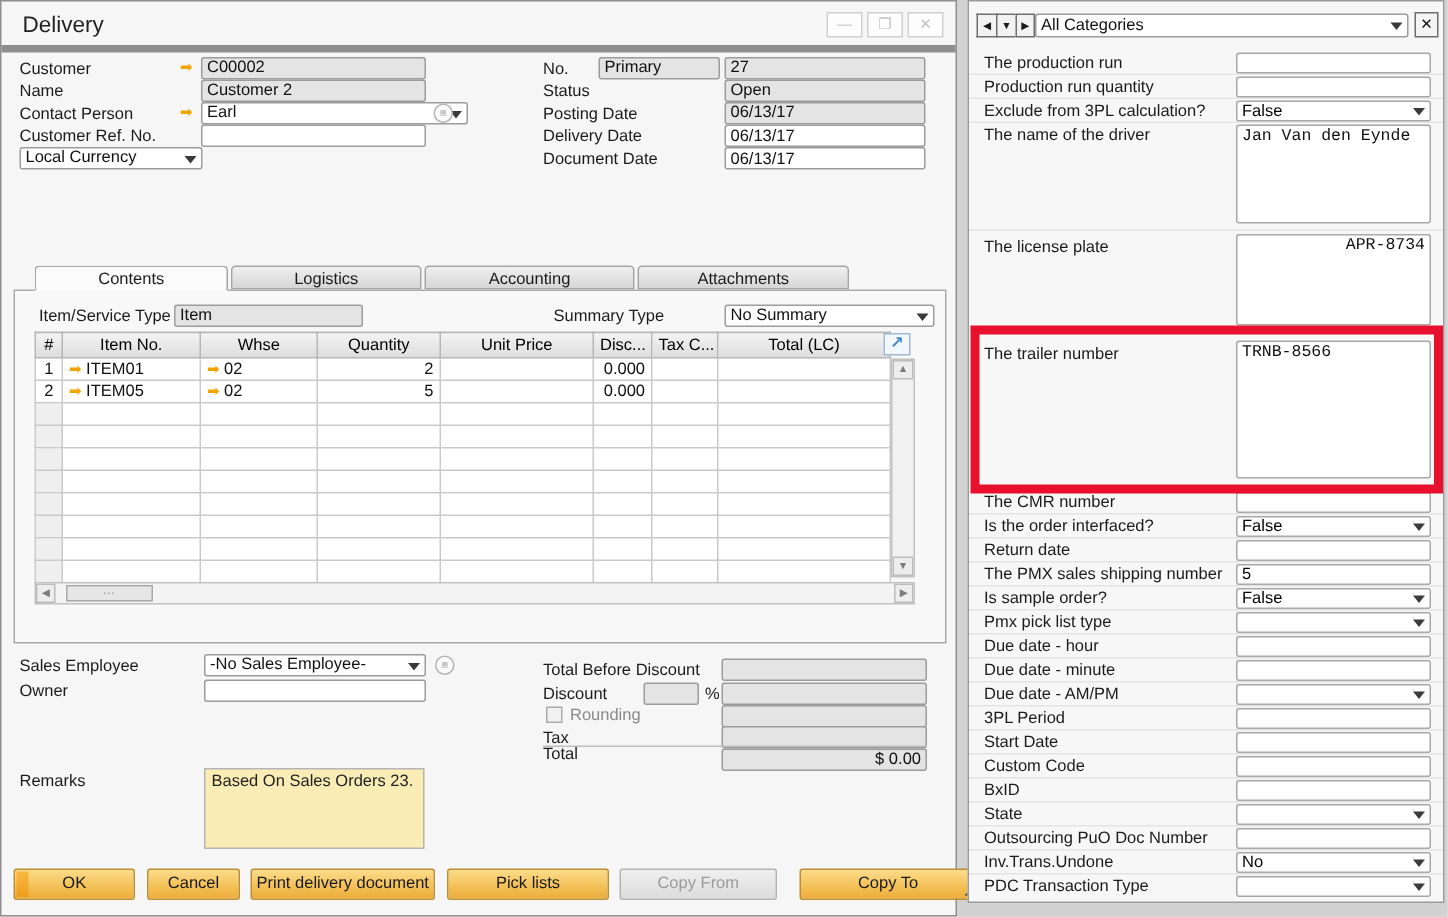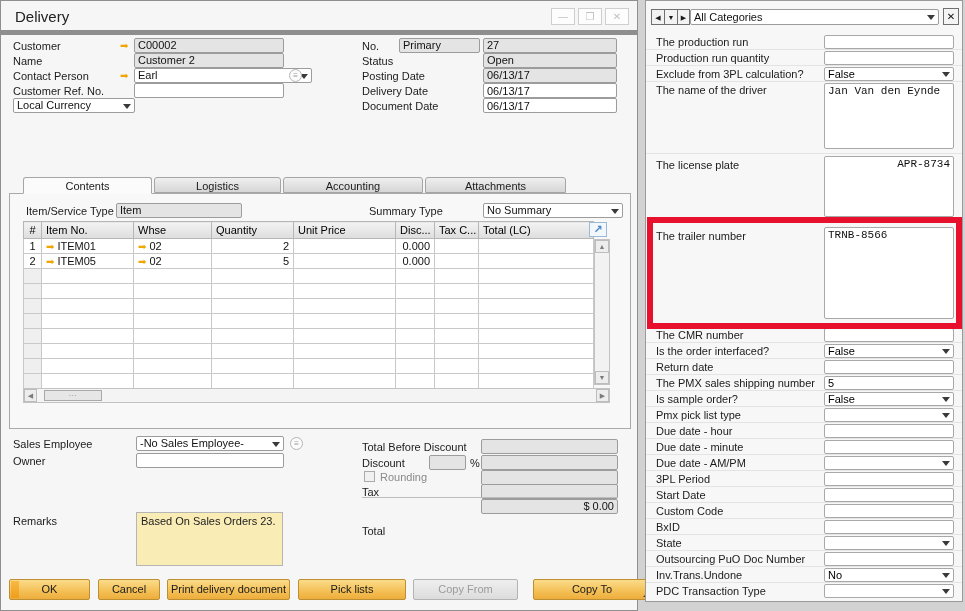--- a/index.html
+++ b/index.html
@@ -28,21 +28,21 @@
   .wbtn { width:24px; height:17px; border:1px solid #cfcfcf; background:#fdfdfd; color:#c2c2c2;
           font-size:10px; text-align:center; line-height:15px; }
   .tab { position:absolute; top:176px; height:16px; font-size:11px; text-align:center; line-height:16px;
          border:1px solid #a5a5a5; border-radius:3px 3px 0 0;
          background:linear-gradient(#efefef,#d6d6d6); color:#1b1b1b; }
   .tab.active { height:17px; background:#fbfbfb; border-bottom:1px solid #fbfbfb; z-index:3; }
   .groupbox { position:absolute; left:8px; top:192px; width:622px; height:236px;
               border:1px solid #a9a9a9; background:#f8f8f8; }
   table.grid { position:absolute; left:22px; top:220px; width:570px; border-collapse:collapse;
                table-layout:fixed; font-size:11px; background:#fff; }
-  table.grid th { height:17px; font-weight:normal; text-align:left; padding:0 4px;
+  table.grid th { height:17px; font-weight:normal; text-align:center; padding:0 4px;
                   background:linear-gradient(#f3f3f3,#ddd); border:1px solid #b6b6b6; overflow:hidden; white-space:nowrap; }
   table.grid td { height:15px; border:1px solid #c9c9c9; padding:0 4px; overflow:hidden; white-space:nowrap; color:#111; background:#fff; }
   table.grid td.num { text-align:center; padding:0 1px; }
   table.grid td.r { text-align:right; }
   table.grid tr.empty td:first-child { background:#efefef; }
   .cellarrow { color:#F0A500; font-size:10px; margin-right:3px; }
   .expandbox { position:absolute; left:588px; top:221px; width:18px; height:15px; border:1px solid #9db9d6;
                background:#f2f7fb; color:#4a86c8; font-size:11px; font-weight:bold; text-align:center; line-height:13px; }
   .vscroll { position:absolute; left:593px; top:238px; width:16px; height:146px; background:#f2f2f2; border:1px solid #c2c2c2; }
   .hscroll { position:absolute; left:22px; top:387px; width:587px; height:15px; background:#f4f4f4; border:1px solid #c2c2c2; }
@@ -302,21 +302,21 @@
   <div class="fld" style="left:480px;top:454px;width:137px"></div>
 
   <span class="chk" style="left:363px;top:470px"></span>
   <div class="lbl" style="left:379px;top:470px;color:#8a8a8a">Rounding</div>
   <div class="fld" style="left:480px;top:469px;width:137px"></div>
 
   <div class="lbl" style="left:361px;top:485px">Tax</div>
   <div class="fld" style="left:480px;top:483px;width:137px"></div>
 
   <div class="sep" style="left:361px;top:496px;width:256px"></div>
-  <div class="lbl" style="left:361px;top:524px">Total</div>
+  <div class="lbl" style="left:361px;top:496px">Total</div>
   <div class="fld right" style="left:480px;top:498px;width:137px">$ 0.00</div>
 
   <div class="lbl" style="left:12px;top:514px">Remarks</div>
   <textarea class="remarks" style="">Based On Sales Orders 23.</textarea>
 
   <button class="btn" style="left:8px;width:81px"><span class="okstripe"></span><span>OK</span></button>
   <button class="btn" style="left:97px;width:62px">Cancel</button>
   <button class="btn" style="left:166px;width:123px">Print delivery document</button>
   <button class="btn" style="left:297px;width:108px">Pick lists</button>
   <button class="btn disabled" style="left:412px;width:105px">Copy From</button>

